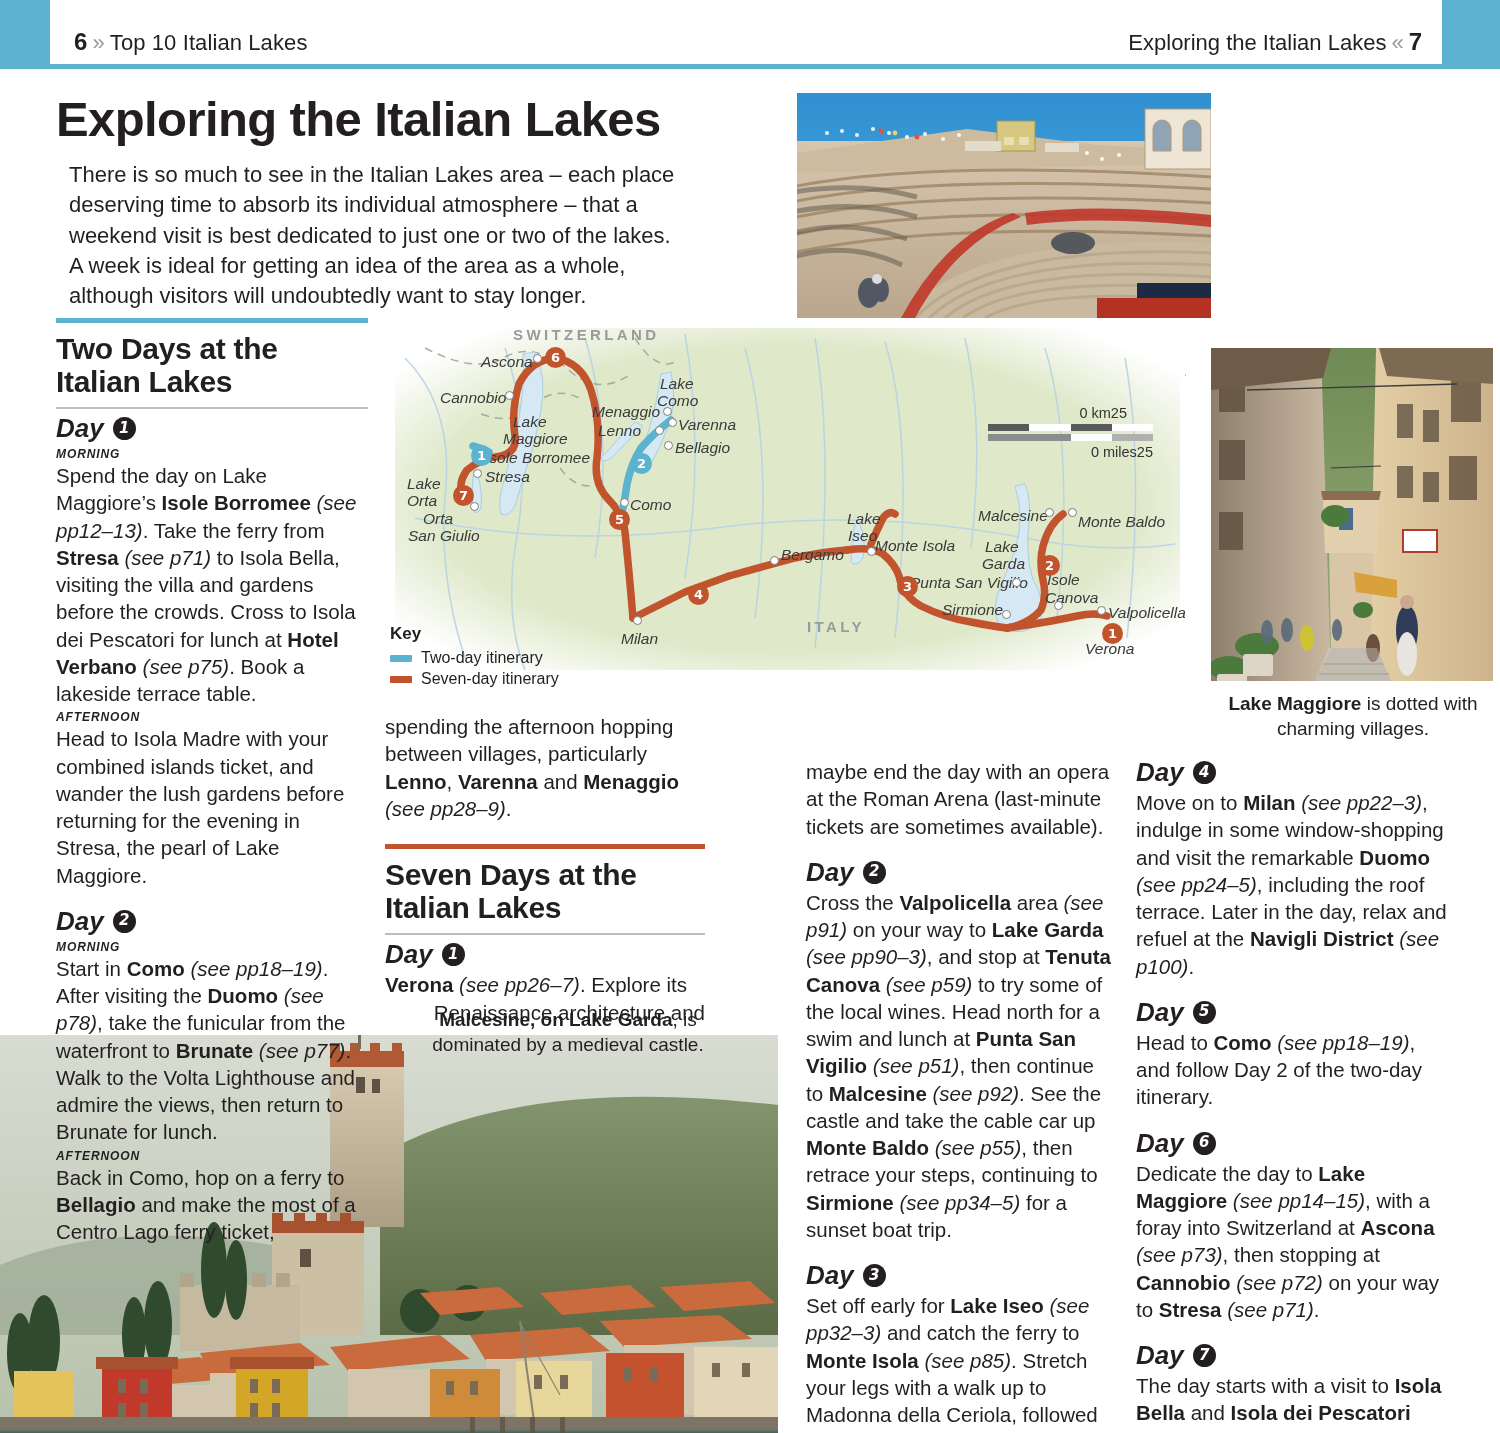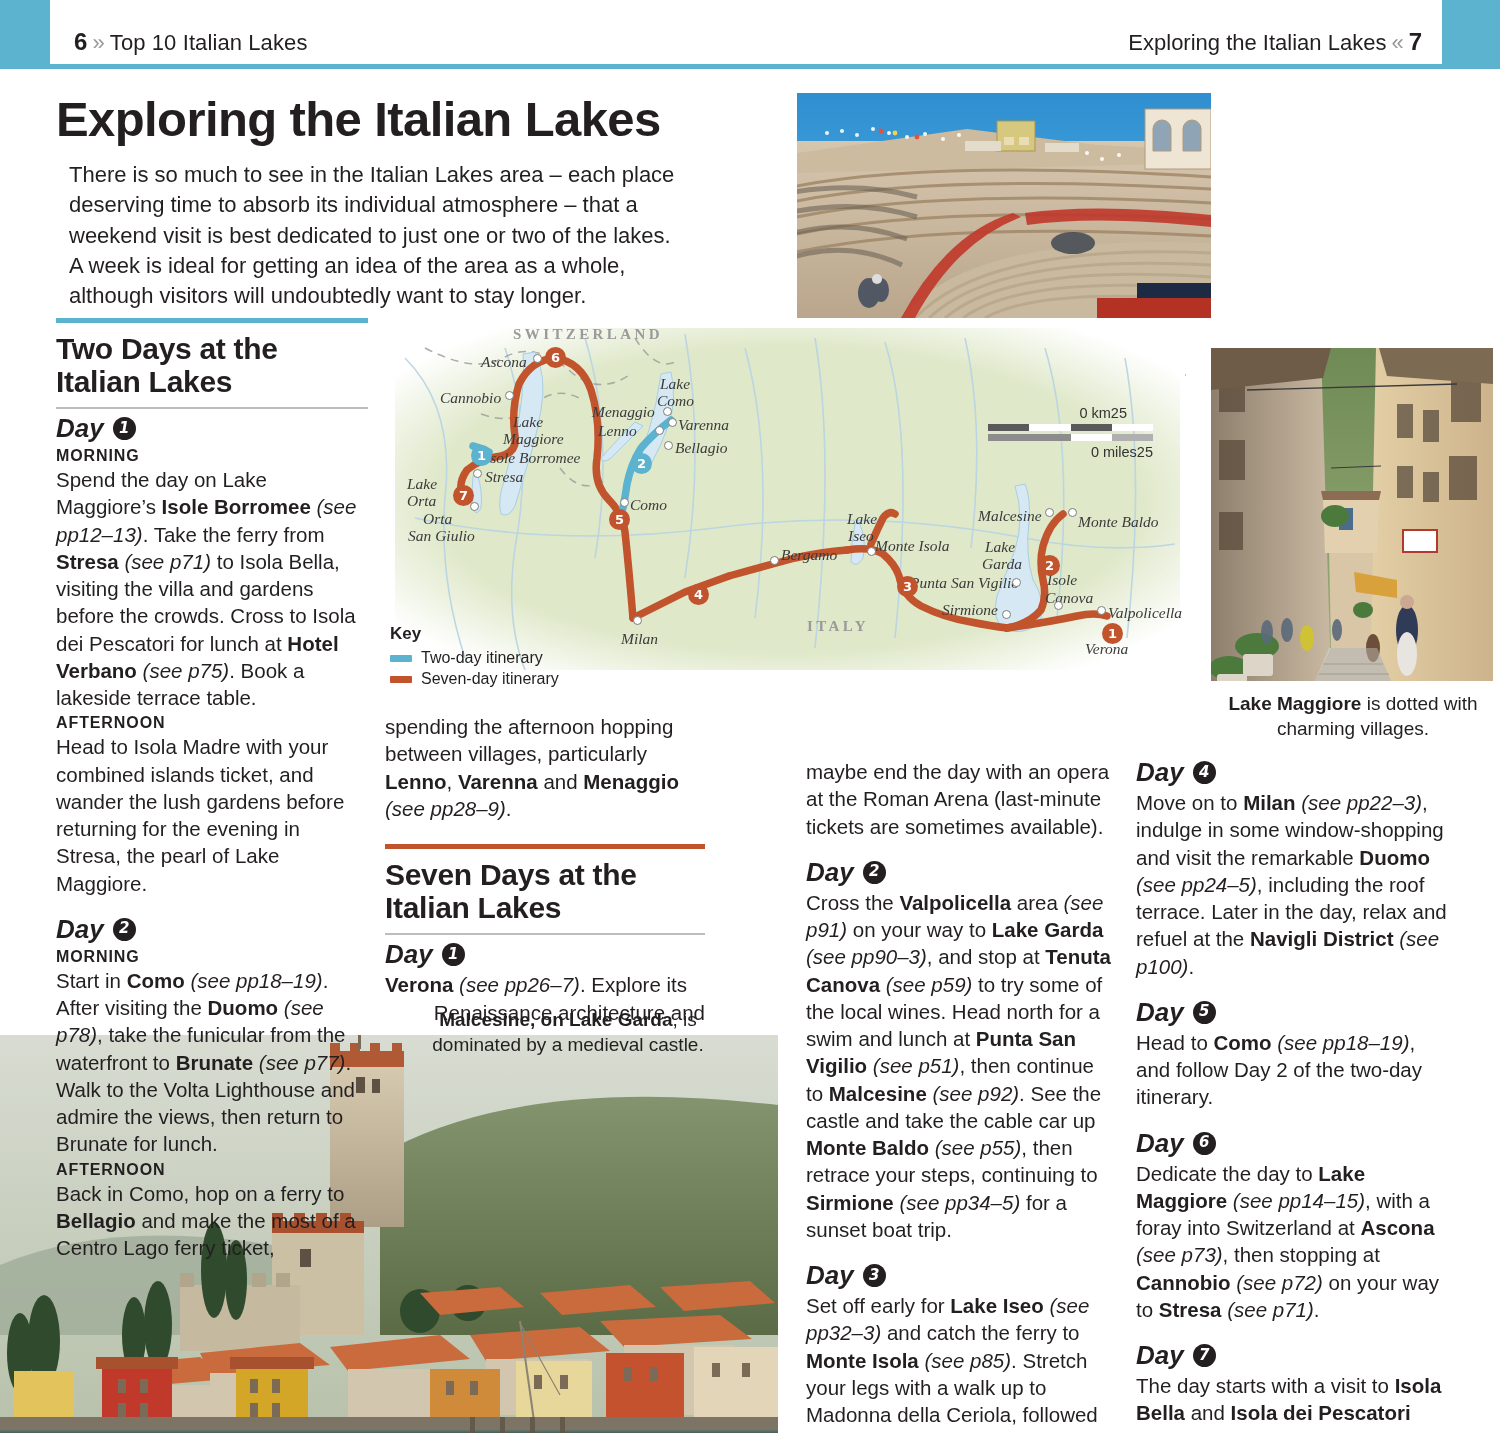--- a/index.html
+++ b/index.html
@@ -38,37 +38,37 @@
   .sect-rule-rust  { height:5px; background:#c1542c; width:100%; margin-bottom:9px; }
   .sect-title { font-size:30px; font-weight:bold; line-height:1.1; letter-spacing:-.3px; }
   .thin-rule { height:2px; background:#bdbdbd; margin:9px 0 4px; }
   .day-head { font-size:26px; font-weight:bold; display:flex; align-items:center; gap:9px; margin-top:2px;font-style:italic; }
   .daynum {
     display:inline-flex; align-items:center; justify-content:center;
     width:23px; height:23px; border-radius:50%;
     background:#231f20; color:#fff; font-size:15px; font-weight:bold;
     font-family:"DejaVu Sans", sans-serif; line-height:1; padding-bottom:1px;
   }
-  .tod { font-size:16px; font-weight:bold; letter-spacing:.9px; margin-top:3px; }
+  .tod { font-size:12px; font-weight:bold; letter-spacing:.9px; margin-top:3px;font-style:italic; }
   .body-txt { font-size:20.5px; line-height:1.33; margin-top:1px; }
   .body-txt b { font-weight:bold; }
   .body-txt i { font-style:italic; }
   .gap-day { margin-top:17px; }
   #col2-flow { position:absolute; left:385px; top:712px; width:320px; }
   .seven-block { margin-top:22px; }
 
   
   #map-canvas {
     position:absolute; left:385px; top:318px; width:800px; height:362px;
     overflow:hidden; pointer-events:none;
   }
   .map-bg { position:absolute; inset:0; }
   .mlabel {
     position:absolute; font-style:italic; font-size:15.5px; color:#3a3a3a;
-    white-space:nowrap; font-family:Liberation Serif, serif;text-align:center;
+    white-space:nowrap; font-family:Liberation Sans, sans-serif;text-align:center;
   }
   .mlabel.country {
     font-style:normal; font-weight:bold; letter-spacing:3.4px;
     color:#9a9a9a; font-size:15px;
   }
   .mdot {
     position:absolute; width:9px; height:9px; border-radius:50%;
     background:#ffffff; border:1.6px solid #7d7d7d;
   }
   .mbadge {

